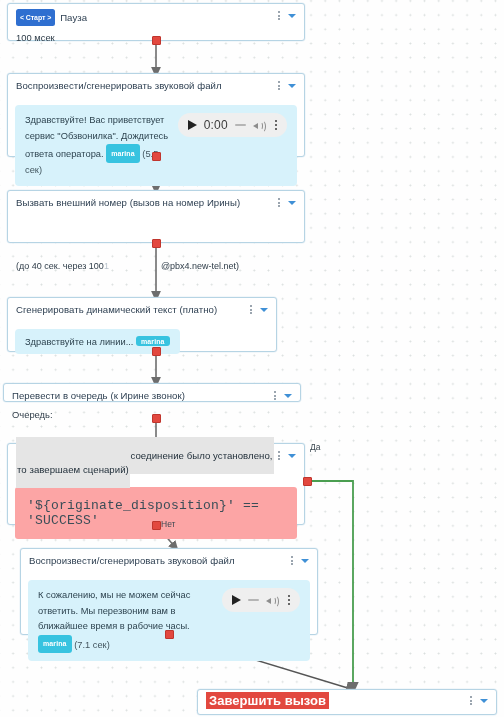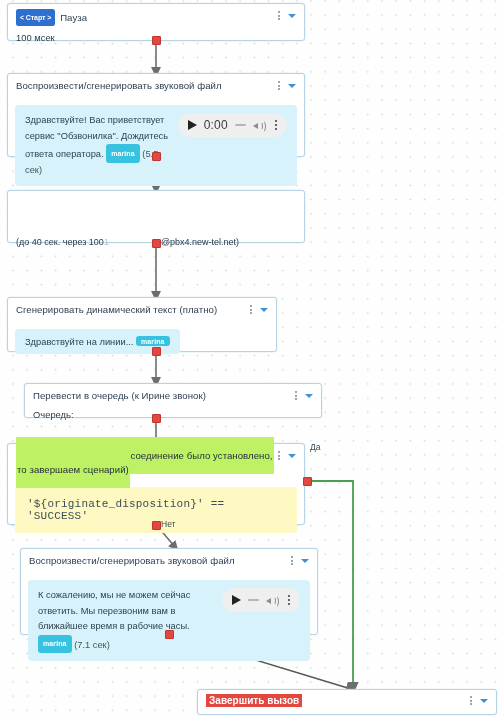--- a/index.html
+++ b/index.html
@@ -45,32 +45,32 @@
     min-height: 17px;
   }
   .node-title {
     flex: 1;
     font-size: 9.6px;
     color: #2c3e50;
     line-height: 13.5px;
     letter-spacing: 0.05px;
   }
   .node-title.hl-yellow .hl {
-    background: #bef264;
+    background: #e5e5e5;
     color: #1d2b36;
     padding: 13px 1px;
     box-decoration-break: clone;
     -webkit-box-decoration-break: clone;
   }
   .node-title.hl-red .hl {
     background: #e2483f;
     color: #ffffff;
     padding: 1px 3px;
     font-weight: bold;
-    font-size: 10px;
+    font-size: 13px;
   }
   .start-badge {
     display: inline-block;
     background: #2f6fd0;
     color: #ffffff;
     font-size: 7px;
     font-weight: bold;
     border-radius: 2.5px;
     padding: 1.5px 4px;
     margin-right: 5px;
@@ -202,25 +202,25 @@
     margin: 7px 7px 8px 7px;
     background: #d7f2fb;
     border-radius: 4px;
     padding: 7px 10px;
     font-size: 9.3px;
     color: #2e4450;
     display: inline-block;
   }
   .code-panel {
     margin: 9px 7px 9px 7px;
-    background: #fef9c3;
+    background: #fca5a5;
     border-radius: 3px;
     padding: 11px 12px;
     font-family: "Liberation Mono", "DejaVu Sans Mono", monospace;
-    font-size: 11px;
+    font-size: 13px;
     color: #3a4d57;
     letter-spacing: 0.2px;
   }
   .handle {
     position: absolute;
     width: 7px; height: 7px;
     background: #e2483f;
     border: 1px solid #c0352d;
     border-radius: 1px;
     z-index: 6;
@@ -314,20 +314,31 @@
             <i></i>
             <i></i>
             <i></i>
           </div>
       </div>
     </div>
   </div>
   <div class="handle" style="left:152px; top:152px;"></div>
 
   <div class="node" style="left:7px; top:190px; width:298px; height:53px;">
+    <div class="node-head">
+      <div class="node-title">Вызвать внешний номер (вызов на номер Ирины)</div>
+      <div class="head-tools">
+        <div class="kebab">
+            <i></i>
+            <i></i>
+            <i></i>
+          </div>
+        <div class="caret"></div>
+      </div>
+    </div>
     <div class="node-body" style="padding-top:1px; line-height:13.5px;">
       <div style="font-size:9px;margin-top:44px;"><span>(до 40 сек. через 100</span><span class="faded">1</span><span style="display:inline-block;width:52px;"></span><span>@pbx4.new-tel.net)</span></div>
     </div>
   </div>
   <div class="handle" style="left:152px; top:239px;"></div>
 
   <div class="node" style="left:7px; top:297px; width:270px; height:55px;">
     <div class="node-head">
       <div class="node-title">Сгенерировать динамический текст (платно)</div>
       <div class="head-tools">
@@ -339,21 +350,21 @@
         <div class="caret"></div>
       </div>
     </div>
     <div class="tts-plain">
       <span>Здравствуйте на линии...</span>
       <span class="chip">marina</span>
     </div>
   </div>
   <div class="handle" style="left:152px; top:347px;"></div>
 
-  <div class="node" style="left:24px; top:383px; width:298px; height:35px;">
+  <div class="node" style="left:3px; top:383px; width:298px; height:19px;">
     <div class="node-head">
       <div class="node-title">Перевести в очередь (к Ирине звонок)</div>
       <div class="head-tools">
         <div class="kebab">
             <i></i>
             <i></i>
             <i></i>
           </div>
         <div class="caret"></div>
       </div>

